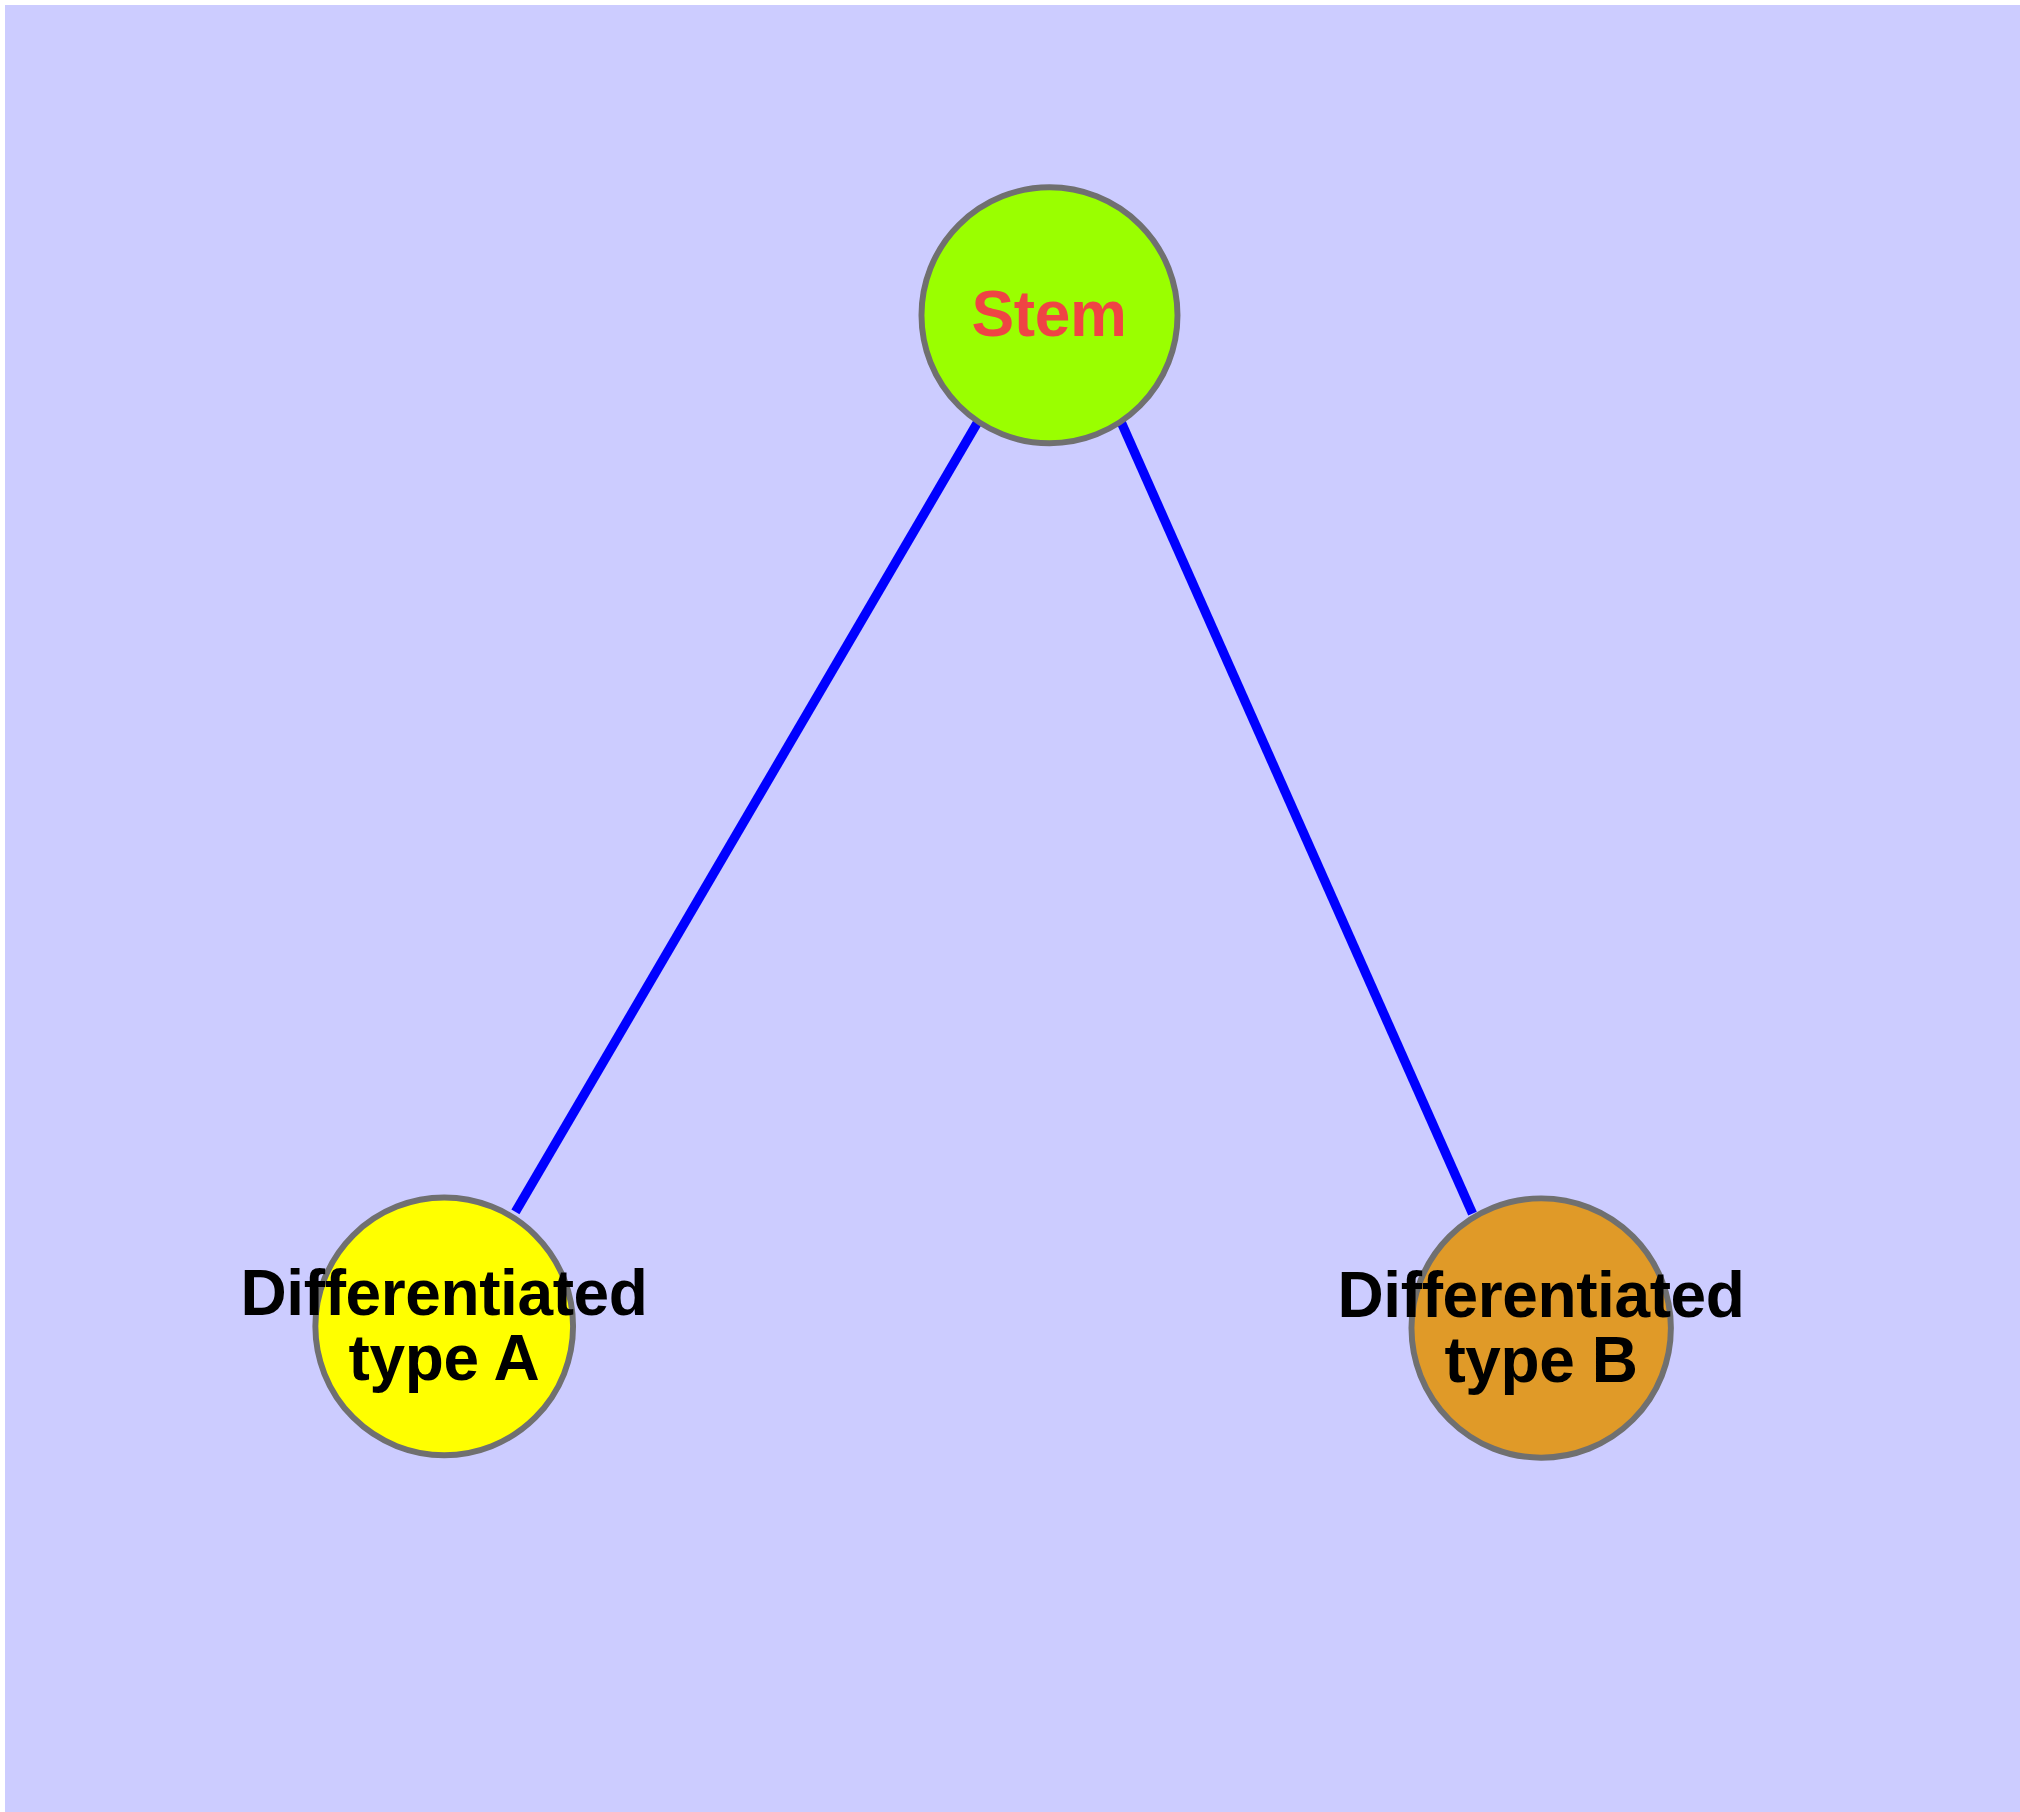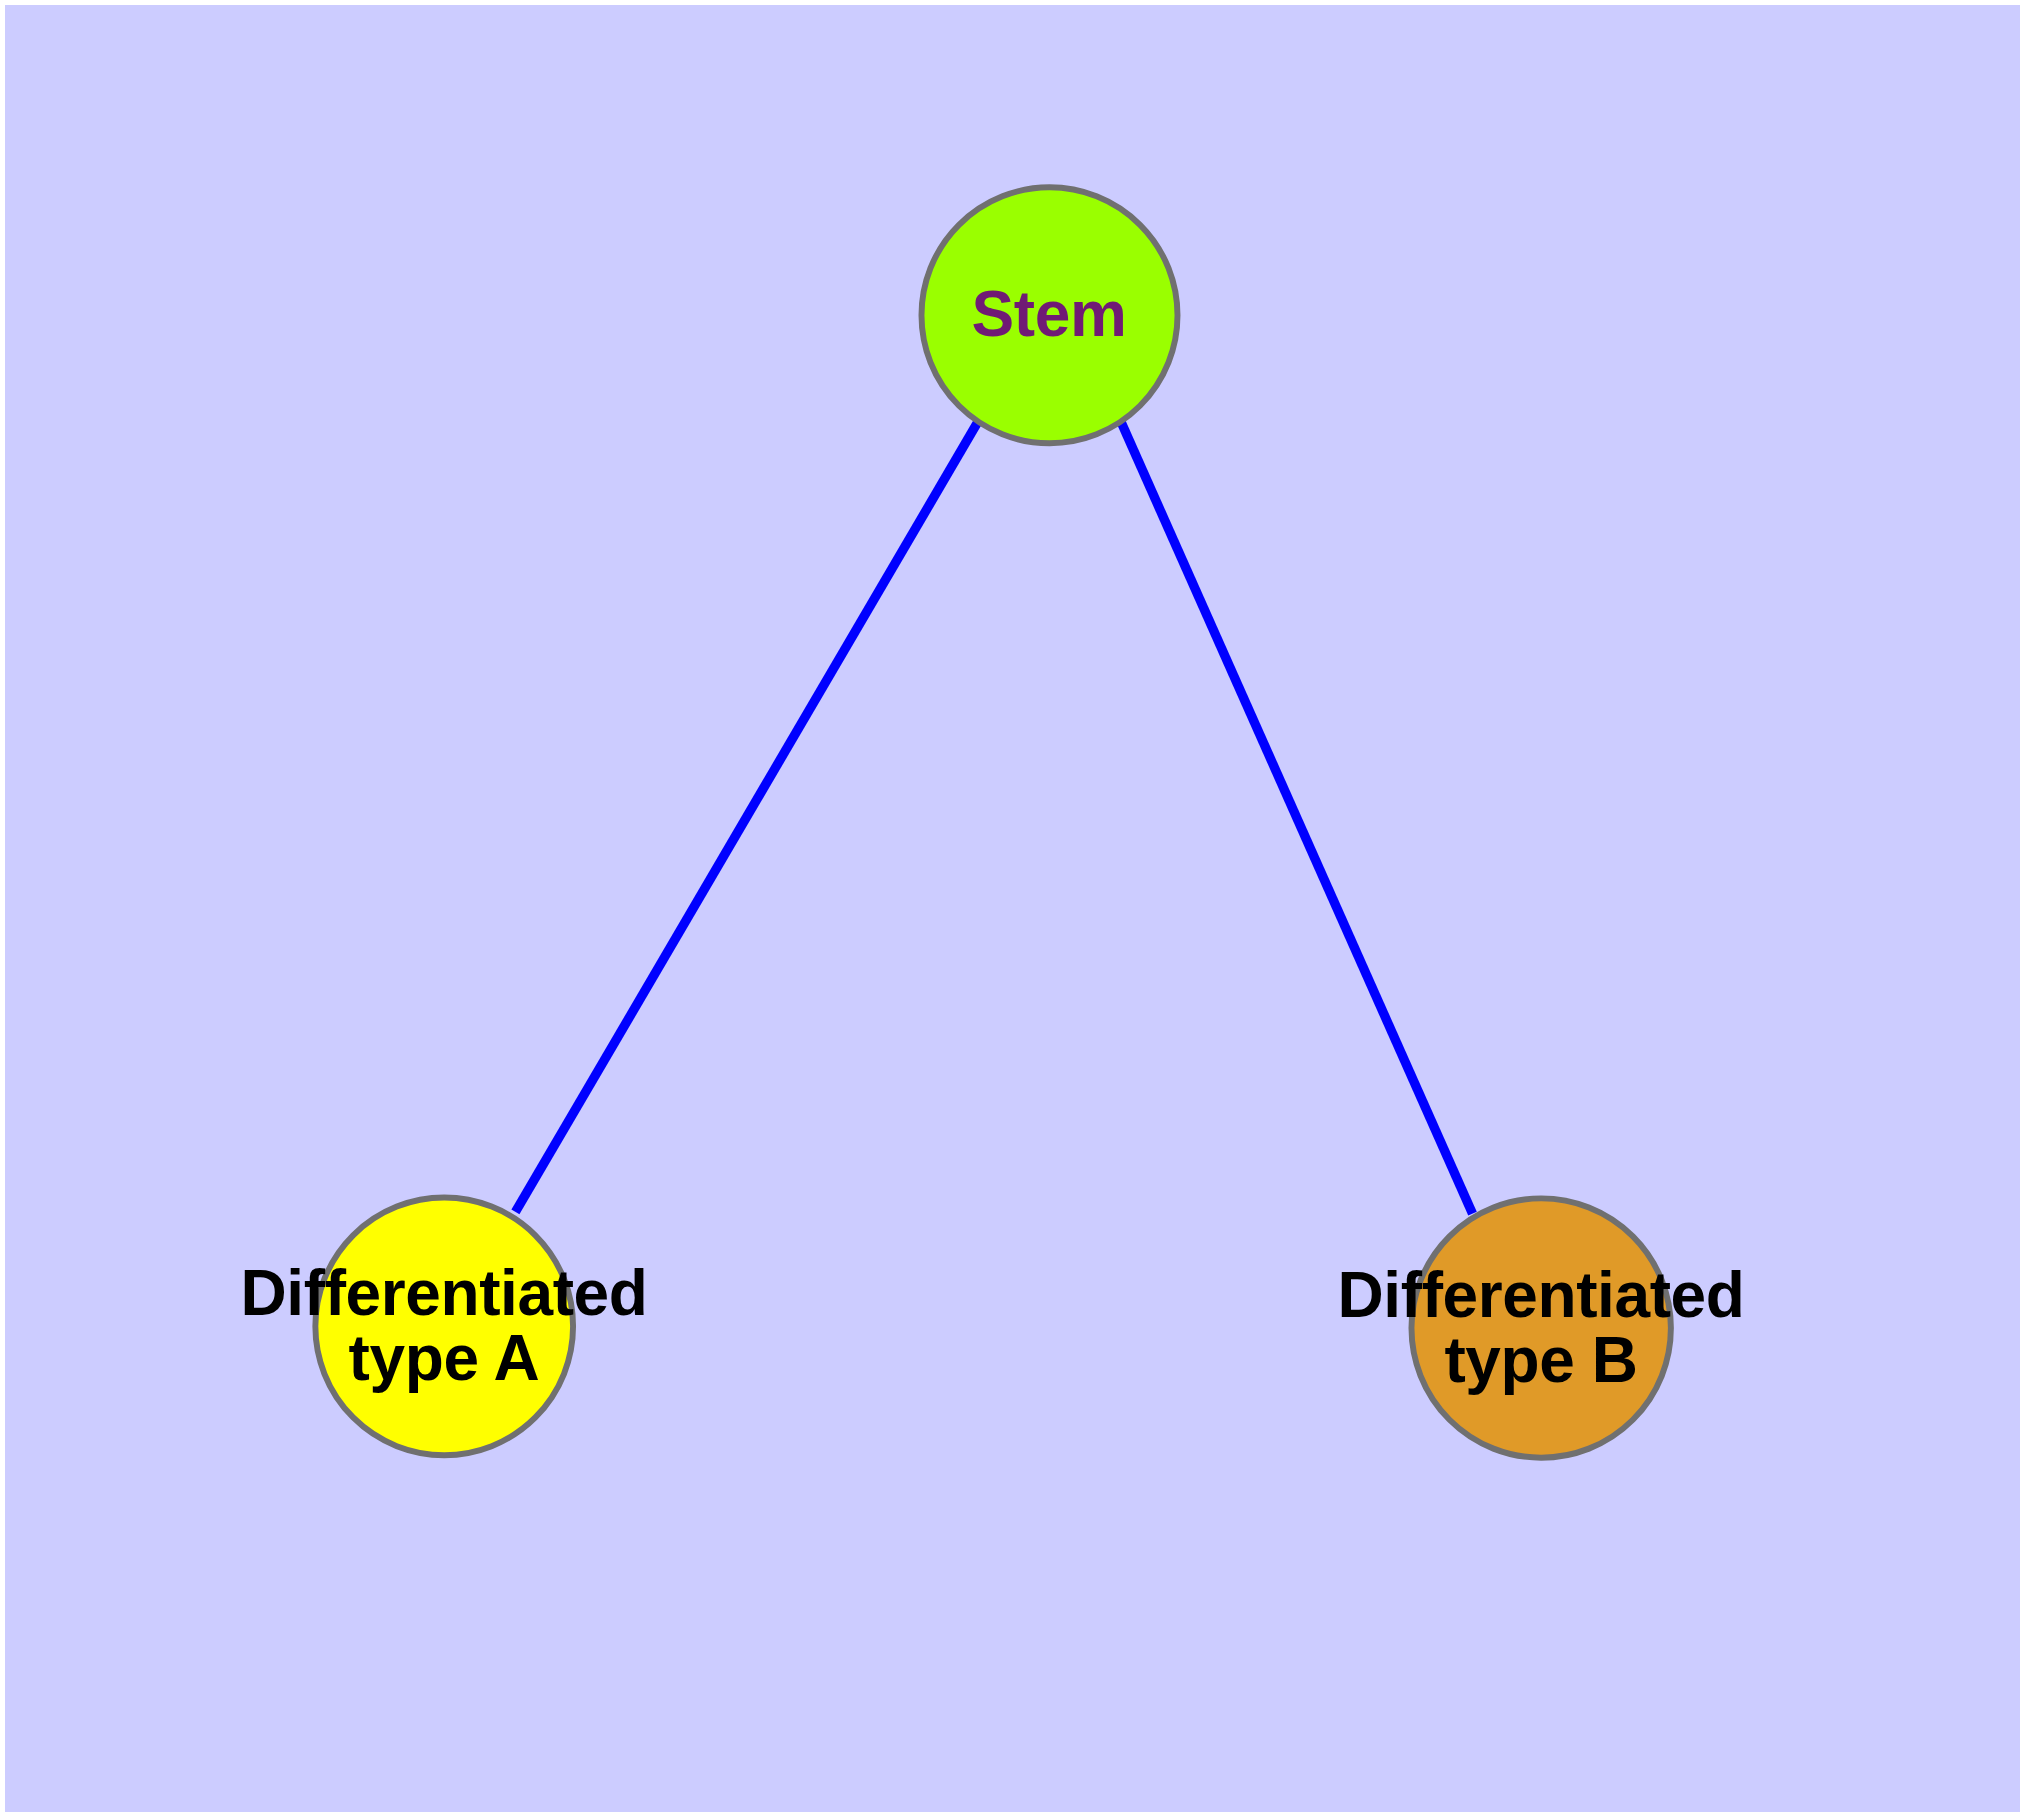--- a/index.html
+++ b/index.html
@@ -69,20 +69,20 @@
       <line class="edge-line" x1="1322" y1="497" x2="1737" y2="1432" stroke="#0000ff" stroke-width="11"></line>
     </g>
 
     <g>
       <circle class="node-circle" cx="1238" cy="372" r="151" fill="#9aff00" stroke="#707070" stroke-width="7"></circle>
       <circle class="node-circle" cx="524" cy="1565" r="152" fill="#ffff00" stroke="#707070" stroke-width="7"></circle>
       <circle class="node-circle" cx="1818" cy="1567" r="153" fill="#e09a28" stroke="#707070" stroke-width="7"></circle>
     </g>
   </svg>
 
-  <div class="node-label" style="left: 1049px; top: 315px; color: #701a75;">Stem</div>
+  <div class="node-label" style="left: 1049px; top: 315px; color: #ef4444;">Stem</div>
 
   <div class="node-label" style="left: 444px; top: 1326px; color: rgb(0, 0, 0);"><span>Differentiated</span><br><span>type A</span></div>
 
   <div class="node-label" style="left: 1541px; top: 1328px; color: rgb(0, 0, 0);"><span>Differentiated</span><br><span>type B</span></div>
 
 </div>
 
 
 </body></html>

